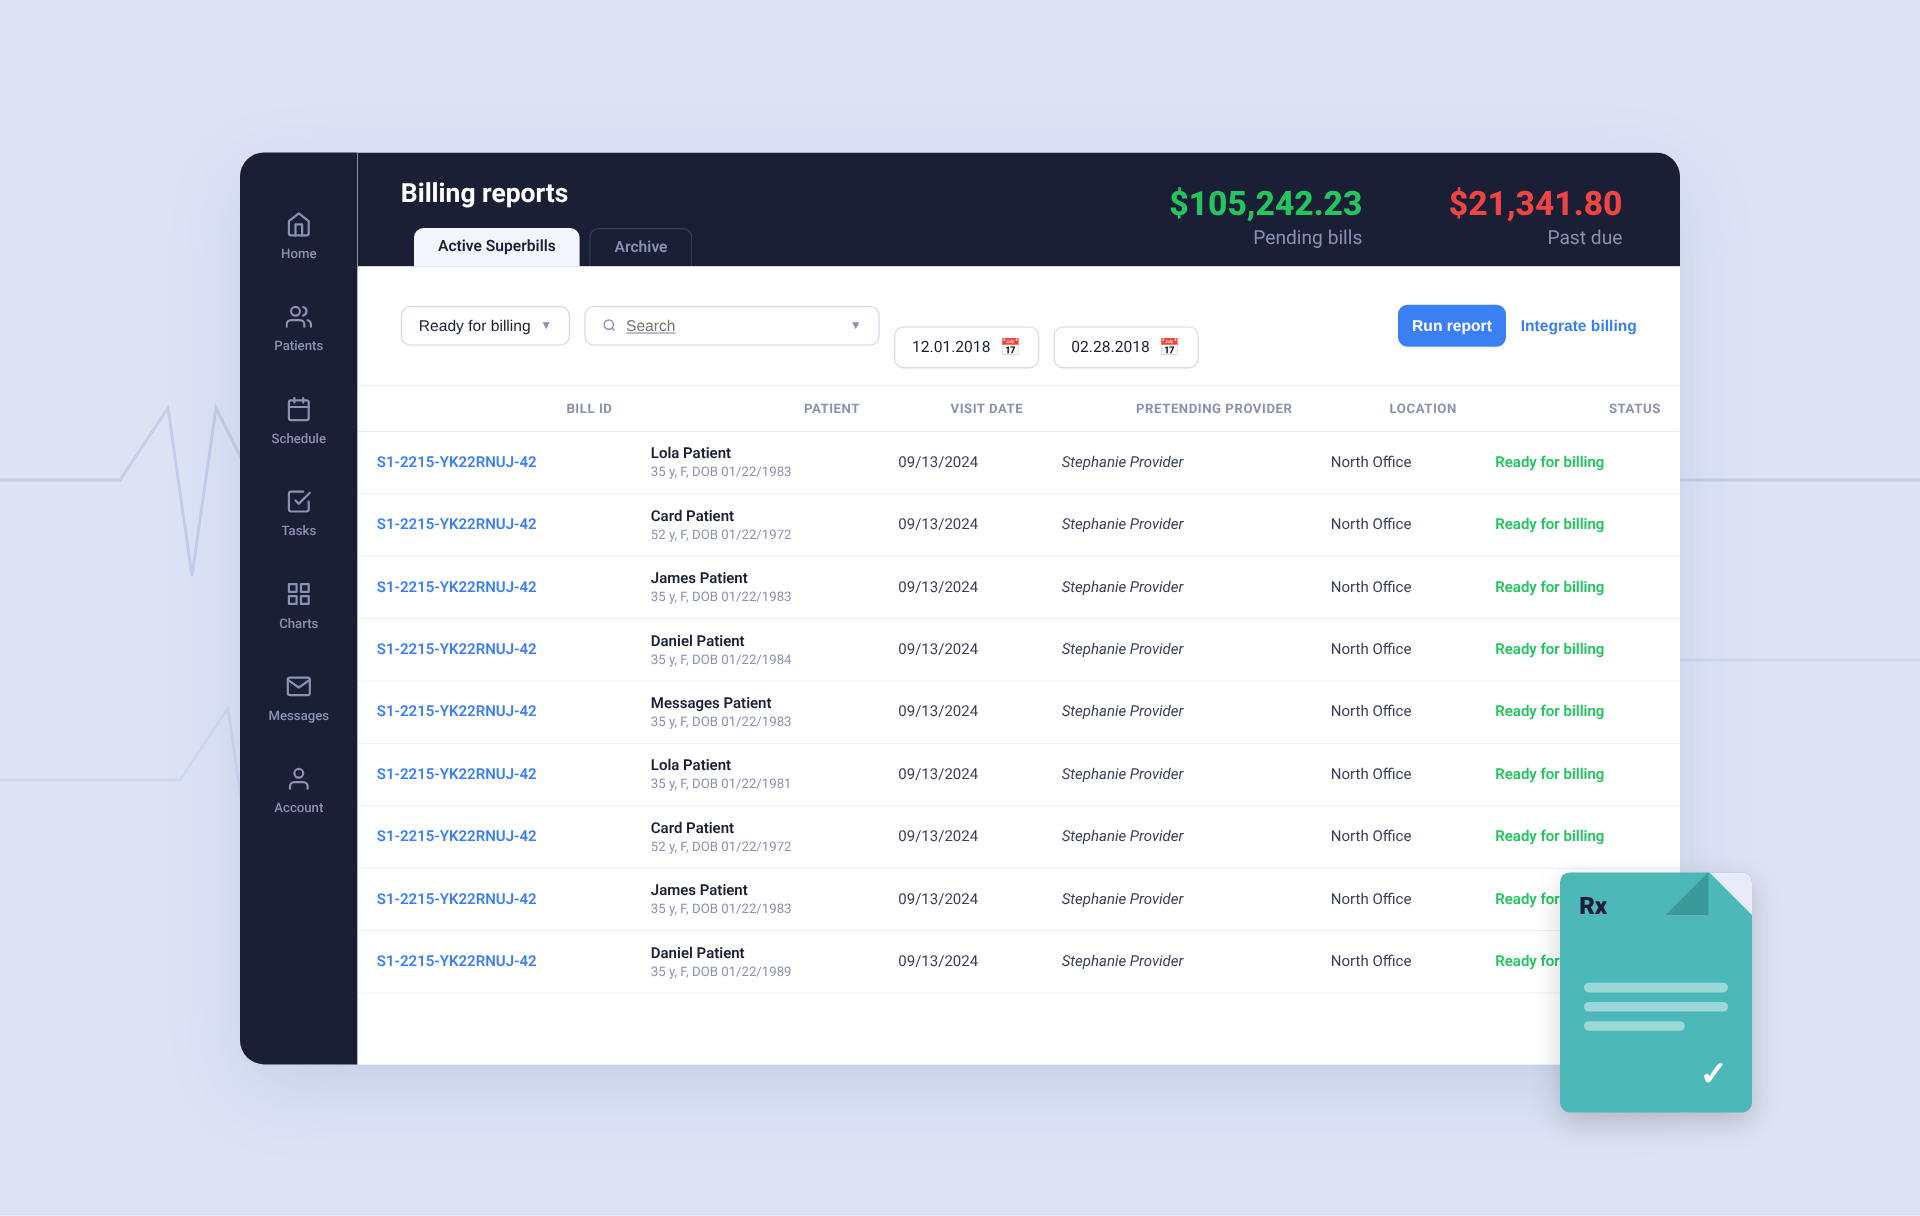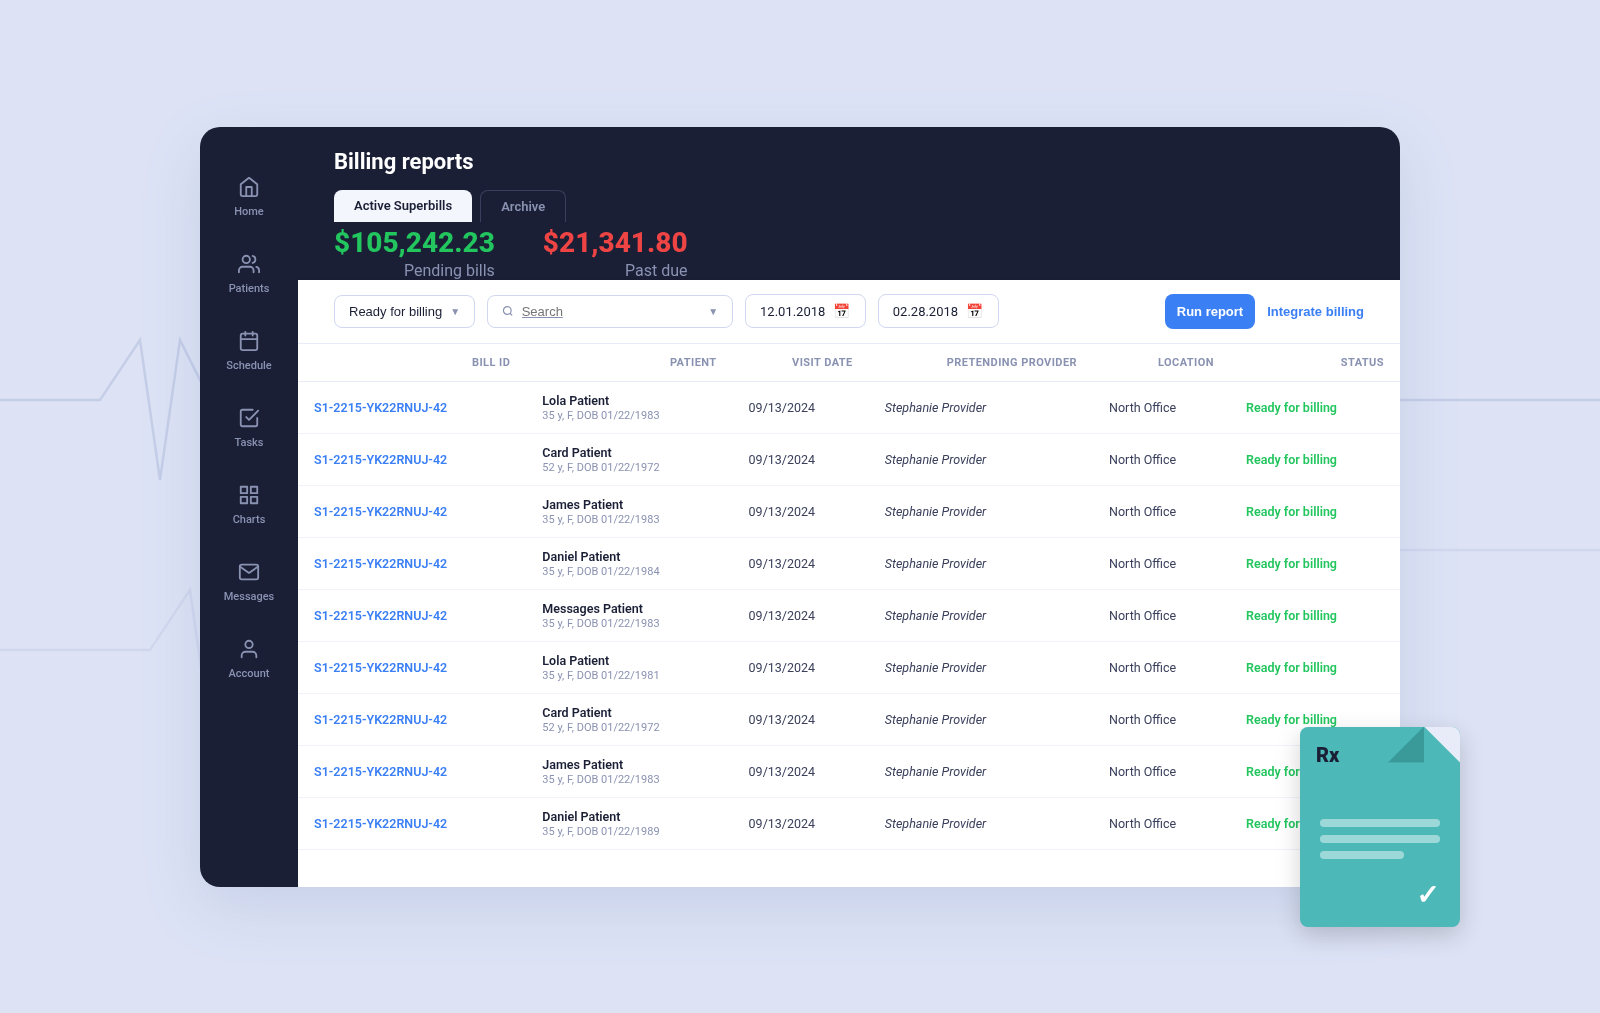--- a/index.html
+++ b/index.html
@@ -84,25 +84,24 @@
       display: flex;
       flex-direction: column;
       background: #f4f6fd;
       border-radius: 0 20px 20px 0;
       overflow: hidden;
     }
 
     
     .header {
       background: #1a1f36;
-      padding: 22px 28px 0 36px;
+      padding: 22px 48px 0 36px;
       display: flex;
       align-items: flex-start;
       justify-content: space-between;
-      flex-direction: column;
     }
     .header-left {
       display: flex;
       flex-direction: column;
       gap: 16px;
     }
     .page-title {
       font-size: 22px;
       font-weight: 700;
       color: #ffffff;
@@ -114,20 +113,21 @@
     .tab {
       padding: 8px 20px;
       border-radius: 8px 8px 0 0;
       font-size: 13px;
       font-weight: 600;
       cursor: pointer;
     }
     .tab.active {
       background: #f4f6fd;
       color: #1a1f36;
+      margin-left: 11px;
     }
     .tab.inactive {
       background: transparent;
       color: #8a92b2;
       border: 1px solid #3a405c;
       border-bottom: none;
     }
 
     
     .stats-area {
@@ -139,21 +139,21 @@
     .stat-block {
       display: flex;
       flex-direction: column;
       align-items: flex-end;
     }
     .stat-amount {
       font-size: 28px;
       font-weight: 800;
     }
     .stat-amount.green { color: #22c55e; }
-    .stat-amount.red { color: #ef4444; }
+    .stat-amount.red { color: #ef4444; margin-left: 24px; }
     .stat-label {
       font-size: 16px;
       color: #8a92b2;
       margin-top: 2px;
     }
 
     
     .toolbar {
       background: #ffffff;
       padding: 14px 36px;
@@ -205,20 +205,21 @@
       display: flex;
       align-items: center;
       gap: 8px;
       background: #ffffff;
       border: 1.5px solid #d0d7f0;
       border-radius: 8px;
       padding: 8px 14px;
       font-size: 13px;
       color: #1a1f36;
       cursor: pointer;
+      margin-top: 36px;
     }
     .date-icon { font-size: 14px; color: #8a92b2; }
     .toolbar-spacer { flex: 1; }
     .run-report-btn {
       background: #3b7ff5;
       color: #ffffff;
       border: none;
       border-radius: 8px;
       padding: 10px 12px;
       font-size: 13px;

